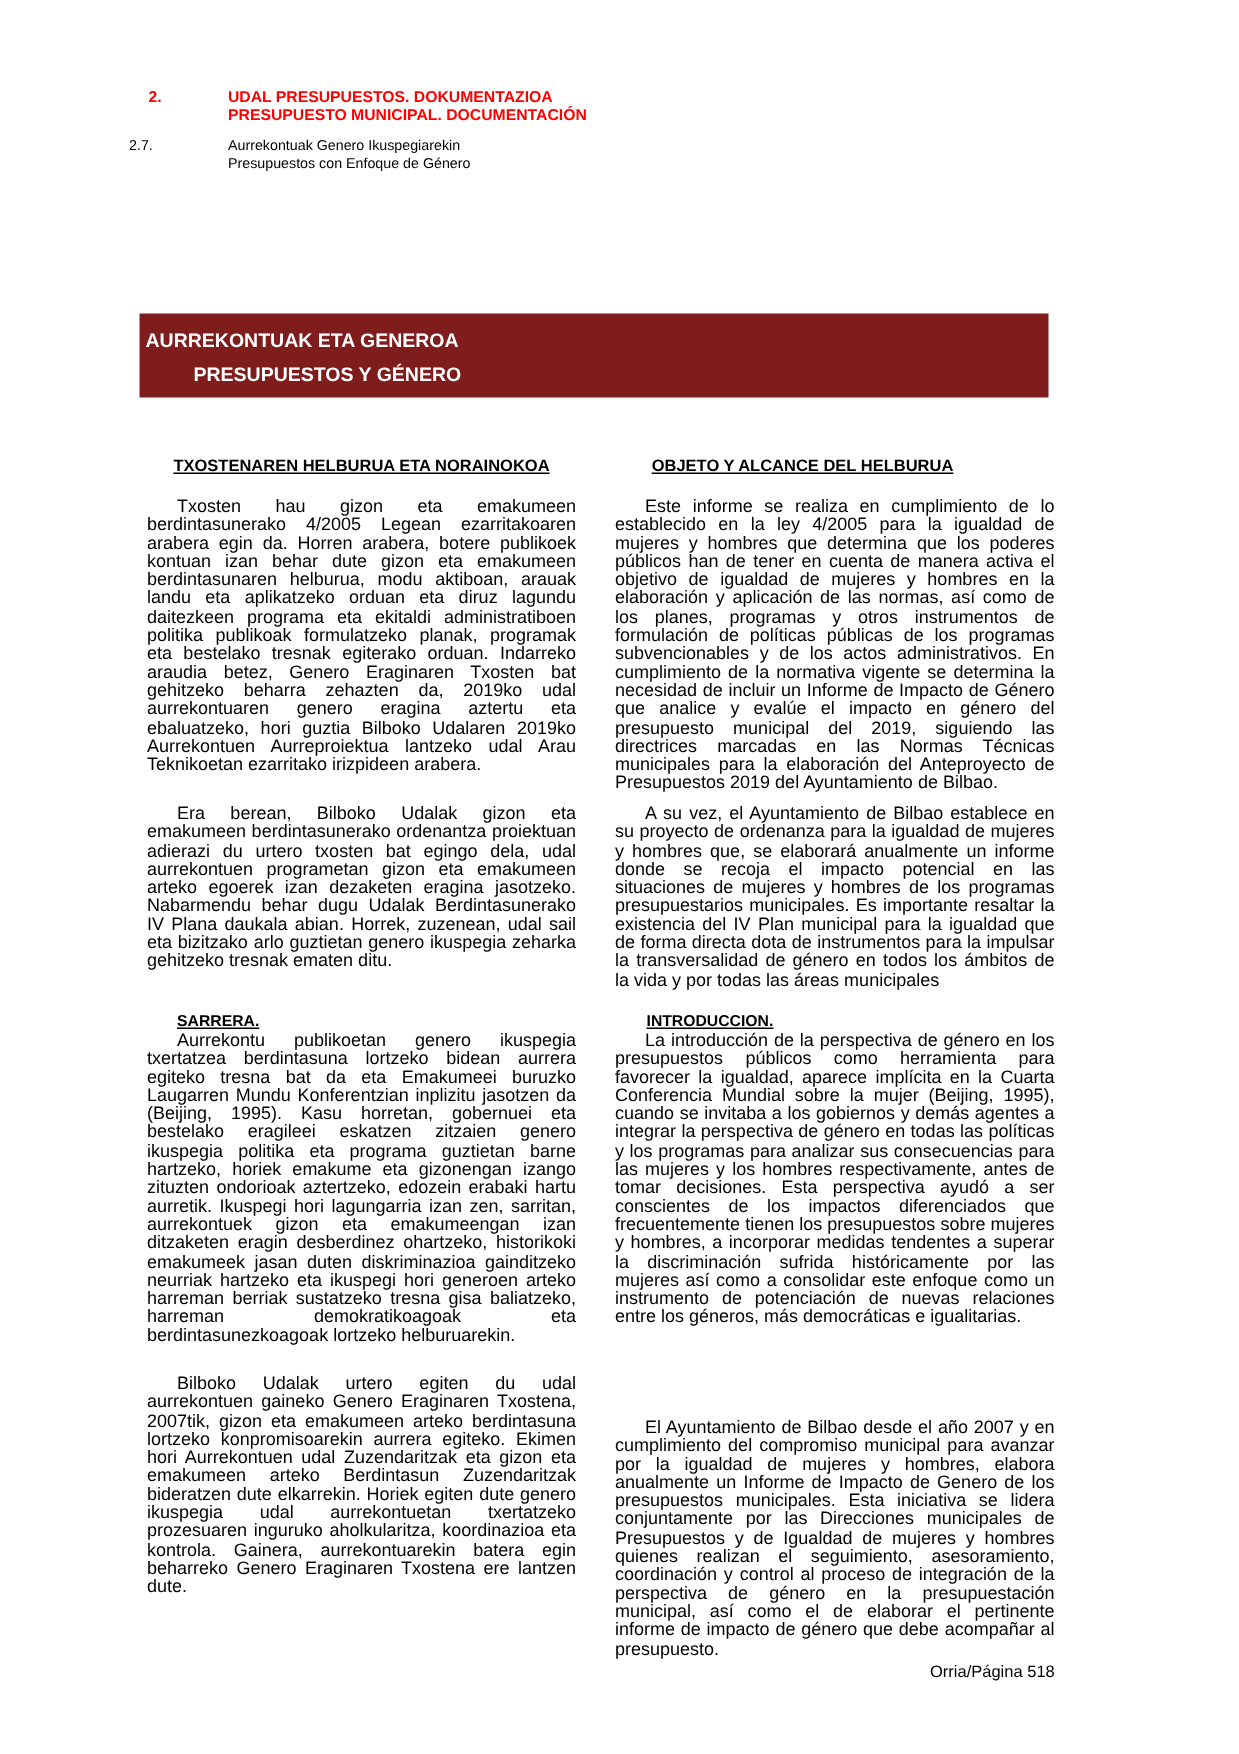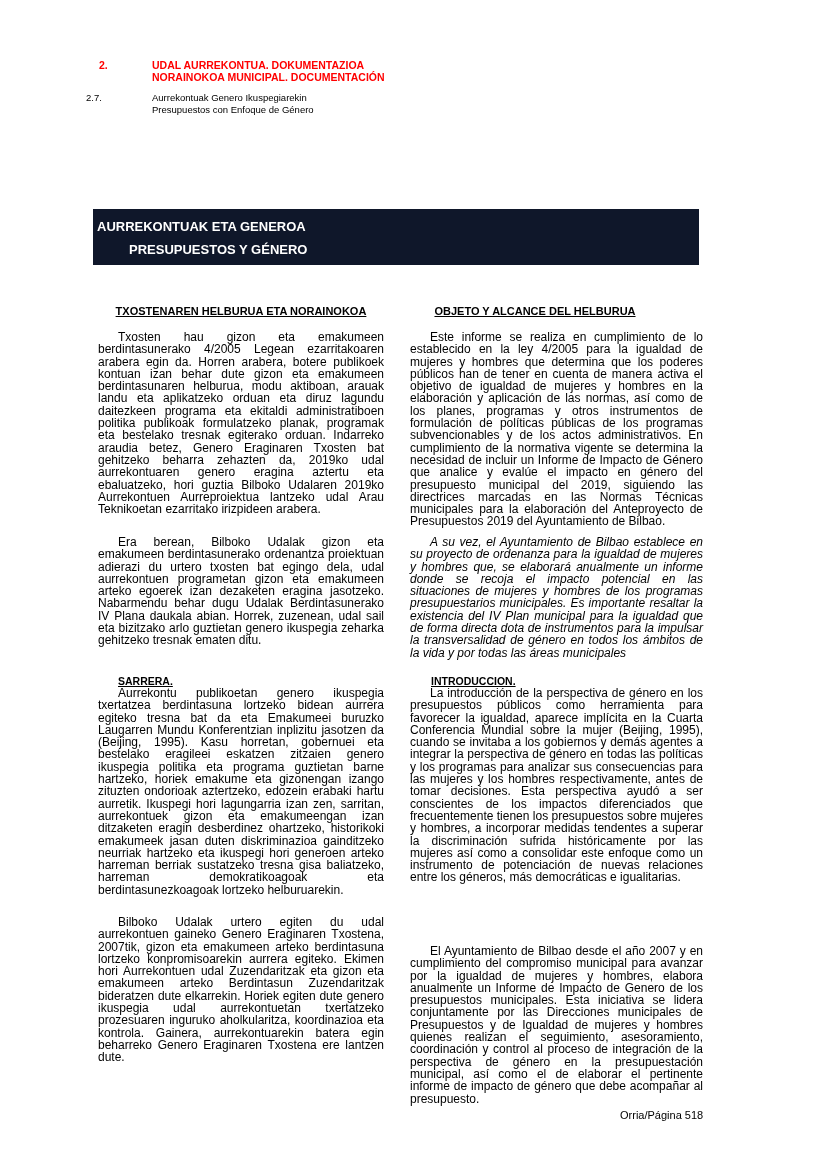--- a/index.html
+++ b/index.html
@@ -3,39 +3,39 @@
 <meta charset="utf-8">
 <style>
   html, body { margin: 0; padding: 0; background: #ffffff; }
   body { width: 826px; height: 1169px; position: relative; overflow: hidden;
          font-family: "Liberation Sans", sans-serif; color: #000; }
   .abs { position: absolute; }
   .sec-num { left: 99px; top: 59px; color: #ff0000; font-weight: bold; font-size: 10.5px; }
   .sec-title { left: 152px; top: 59px; color: #ff0000; font-weight: bold; font-size: 10.5px; line-height: 12px; }
   .sub-num { left: 86px; top: 92px; font-size: 9.5px; }
   .sub-title { left: 152px; top: 92px; font-size: 9.5px; line-height: 12px; }
-  .banner { left: 93px; top: 209px; width: 606px; height: 56px; background: #0f172a; }
+  .banner { left: 93px; top: 209px; width: 606px; height: 56px; background: #7f1d1d; }
   .banner div { color: #fff; font-weight: bold; font-size: 13px; position: absolute; left: 4px; }
   .banner .b1 { top: 10px; }
   .banner .b2 { top: 33px; margin-left: 32px; }
   .col { position: absolute; font-size: 12px; line-height: 12.3px; text-align: justify; }
   .col-l { left: 98px; width: 286px; }
   .col-r { left: 410px; width: 293px; }
   .heading-c { position: absolute; font-weight: bold; font-size: 11px; text-decoration: underline; text-align: center; }
   .heading-l { position: absolute; font-weight: bold; font-size: 10.5px; text-decoration: underline; }
   p { margin: 0; text-indent: 20px; }
   .footer { left: 620px; top: 1109px; font-size: 11px; }
 </style>
 </head>
 <body>
 
 <div class="abs sec-num">2.</div>
 <div class="abs sec-title">
-  <div>UDAL AURREKONTUA. DOKUMENTAZIOA</div>
-  <div>NORAINOKOA MUNICIPAL. DOCUMENTACIÓN</div>
+  <div>UDAL PRESUPUESTOS. DOKUMENTAZIOA</div>
+  <div>PRESUPUESTO MUNICIPAL. DOCUMENTACIÓN</div>
 </div>
 <div class="abs sub-num">2.7.</div>
 <div class="abs sub-title">
   <div>Aurrekontuak Genero Ikuspegiarekin</div>
   <div>Presupuestos con Enfoque de Género</div>
 </div>
 
 <div class="abs banner">
   <div class="b1">AURREKONTUAK ETA GENEROA</div>
   <div class="b2">PRESUPUESTOS Y GÉNERO</div>
@@ -53,21 +53,21 @@
     <p>Aurrekontu publikoetan genero ikuspegia txertatzea berdintasuna lortzeko bidean aurrera egiteko tresna bat da eta Emakumeei buruzko Laugarren Mundu Konferentzian inplizitu jasotzen da (Beijing, 1995). Kasu horretan, gobernuei eta bestelako eragileei eskatzen zitzaien genero ikuspegia politika eta programa guztietan barne hartzeko, horiek emakume eta gizonengan izango zituzten ondorioak aztertzeko, edozein erabaki hartu aurretik. Ikuspegi hori lagungarria izan zen, sarritan, aurrekontuek gizon eta emakumeengan izan ditzaketen eragin desberdinez ohartzeko, historikoki emakumeek jasan duten diskriminazioa gainditzeko neurriak hartzeko eta ikuspegi hori generoen arteko harreman berriak sustatzeko tresna gisa baliatzeko, harreman demokratikoagoak eta berdintasunezkoagoak lortzeko helburuarekin.</p>
   </div>
 <div class="col col-l" style="top:916px;">
     <p>Bilboko Udalak urtero egiten du udal aurrekontuen gaineko Genero Eraginaren Txostena, 2007tik, gizon eta emakumeen arteko berdintasuna lortzeko konpromisoarekin aurrera egiteko. Ekimen hori Aurrekontuen udal Zuzendaritzak eta gizon eta emakumeen arteko Berdintasun Zuzendaritzak bideratzen dute elkarrekin. Horiek egiten dute genero ikuspegia udal aurrekontuetan txertatzeko prozesuaren inguruko aholkularitza, koordinazioa eta kontrola. Gainera, aurrekontuarekin batera egin beharreko Genero Eraginaren Txostena ere lantzen dute.</p>
   </div>
 
 <div class="heading-c" style="left:410px; top:305px; width:250px;">OBJETO Y ALCANCE DEL HELBURUA</div>
 <div class="col col-r" style="top:331px;">
     <p>Este informe se realiza en cumplimiento de lo establecido en la ley 4/2005 para la igualdad de mujeres y hombres que determina que los poderes públicos han de tener en cuenta de manera activa el objetivo de igualdad de mujeres y hombres en la elaboración y aplicación de las normas, así como de los planes, programas y otros instrumentos de formulación de políticas públicas de los programas subvencionables y de los actos administrativos. En cumplimiento de la normativa vigente se determina la necesidad de incluir un Informe de Impacto de Género que analice y evalúe el impacto en género del presupuesto municipal del 2019, siguiendo las directrices marcadas en las Normas Técnicas municipales para la elaboración del Anteproyecto de Presupuestos 2019 del Ayuntamiento de Bilbao.</p>
   </div>
-<div class="col col-r" style="top:536px;font-style:italic;">
+<div class="col col-r" style="top:536px;">
     <p>A su vez, el Ayuntamiento de Bilbao establece en su proyecto de ordenanza para la igualdad de mujeres y hombres que, se elaborará anualmente un informe donde se recoja el impacto potencial en las situaciones de mujeres y hombres de los programas presupuestarios municipales. Es importante resaltar la existencia del IV Plan municipal para la igualdad que de forma directa dota de instrumentos para la impulsar la transversalidad de género en todos los ámbitos de la vida y por todas las áreas municipales</p>
   </div>
 <div class="heading-l" style="left:431px; top:675px;">INTRODUCCION.</div>
 <div class="col col-r" style="top:687px;">
     <p>La introducción de la perspectiva de género en los presupuestos públicos como herramienta para favorecer la igualdad, aparece implícita en la Cuarta Conferencia Mundial sobre la mujer (Beijing, 1995), cuando se invitaba a los gobiernos y demás agentes a integrar la perspectiva de género en todas las políticas y los programas para analizar sus consecuencias para las mujeres y los hombres respectivamente, antes de tomar decisiones. Esta perspectiva ayudó a ser conscientes de los impactos diferenciados que frecuentemente tienen los presupuestos sobre mujeres y hombres, a incorporar medidas tendentes a superar la discriminación sufrida históricamente por las mujeres así como a consolidar este enfoque como un instrumento de potenciación de nuevas relaciones entre los géneros, más democráticas e igualitarias.</p>
   </div>
 <div class="col col-r" style="top:945px;">
     <p>El Ayuntamiento de Bilbao desde el año 2007 y en cumplimiento del compromiso municipal para avanzar por la igualdad de mujeres y hombres, elabora anualmente un Informe de Impacto de Genero de los presupuestos municipales. Esta iniciativa se lidera conjuntamente por las Direcciones municipales de Presupuestos y de Igualdad de mujeres y hombres quienes realizan el seguimiento, asesoramiento, coordinación y control al proceso de integración de la perspectiva de género en la presupuestación municipal, así como el de elaborar el pertinente informe de impacto de género que debe acompañar al presupuesto.</p>
   </div>
 

